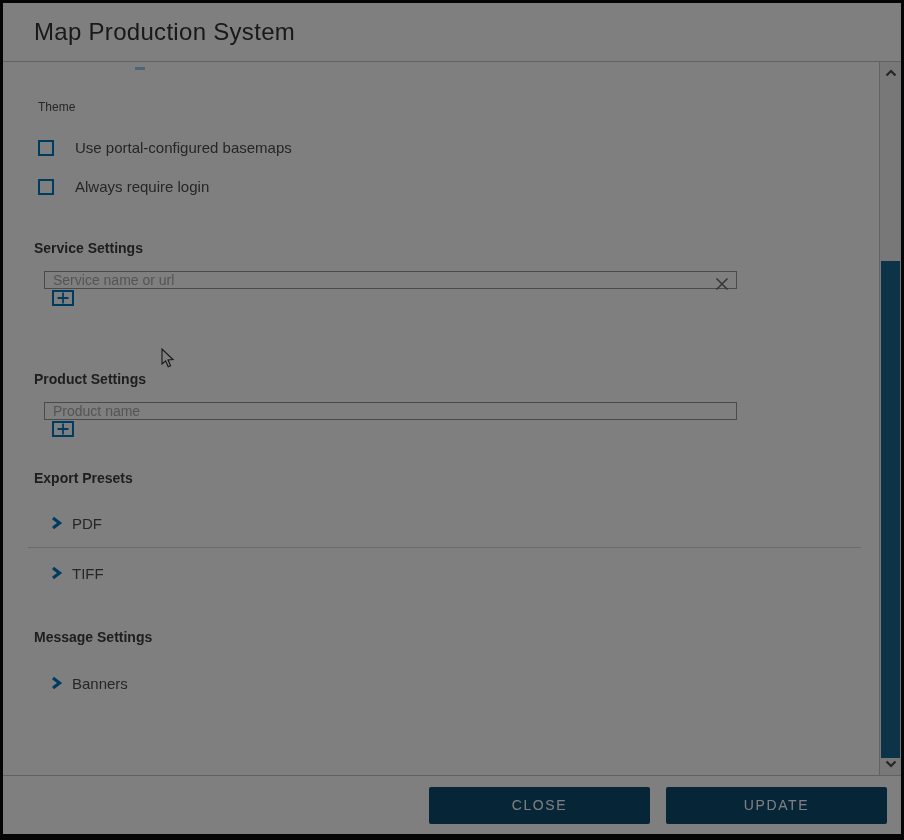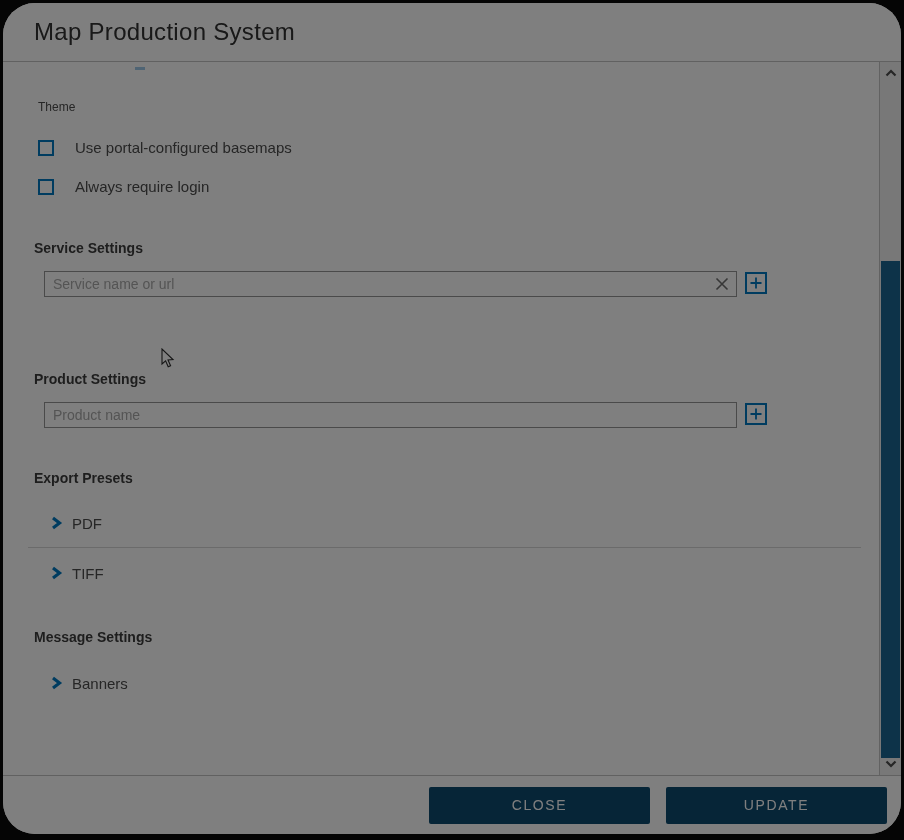--- a/index.html
+++ b/index.html
@@ -1,21 +1,21 @@
 <!DOCTYPE html>
 <html><head>
 <meta charset="utf-8">
 <style>
   html,body{margin:0;padding:0;}
   body{
     width:904px;height:840px;position:relative;background:#0a0a0a;
     font-family:"Liberation Sans", sans-serif;overflow:hidden;
   }
   .frame{position:absolute;inset:0;padding:3px 3px 6px 3px;box-sizing:border-box;}
-  .dialog{position:relative;width:100%;height:100%;background:#ffffff;overflow:hidden;border-radius:32px;}
+  .dialog{position:relative;width:100%;height:100%;background:#ffffff;overflow:hidden;}
 
   
   .dlg-header{height:58px;border-bottom:1px solid #c2c2c2;display:flex;align-items:center;
     padding-left:31px;background:#fff;}
   .dlg-title{font-size:24px;color:#323232;letter-spacing:.3px;font-weight:400;}
 
   
   .content{position:absolute;top:59px;left:0;right:22px;bottom:59px;overflow:hidden;background:#fff;}
   .scrolled-edge{position:absolute;top:5px;left:132px;width:10px;height:3px;background:#9fc8e8;}
 
@@ -33,21 +33,21 @@
   .checkbox{appearance:none;-webkit-appearance:none;width:16px;height:16px;margin:0;
     border:2px solid #0079c1;background:#fff;flex:0 0 auto;}
   .checkbox-label{font-size:15px;color:#4c4c4c;}
 
   .section-title{font-size:14px;font-weight:700;color:#3c3c3c;margin:4px 0 0 31px;line-height:22px;}
   .st-service{margin-top:42px;}
   .st-product{margin-top:71px;}
   .st-export{margin-top:39px;}
   .st-message{margin-top:43px;}
 
-  .input-row{display:flex;align-items:flex-start;margin:12px 0 0 41px;height:26px;}
+  .input-row{display:flex;align-items:flex-start;margin:12px 0 0 41px;height:26px;flex-direction:column;}
   .input-wrap{position:relative;width:693px;height:26px;}
   .text-input{width:100%;height:100%;box-sizing:border-box;border:1px solid #959595;background:#fff;
     font-family:"Liberation Sans",sans-serif;font-size:14px;color:#4c4c4c;padding:0 30px 0 8px;outline:none;}
   .text-input::placeholder{color:#a9a9a9;opacity:1;}
   .clear-x{position:absolute;right:8px;top:6px;width:14px;height:14px;cursor:pointer;}
   .add-btn{width:22px;height:22px;box-sizing:border-box;border:2px solid #0079c1;background:#fff;
     color:#0079c1;display:flex;align-items:center;justify-content:center;margin-left:8px;margin-top:1px;
     padding:0;cursor:pointer;}
   .add-btn svg{display:block;}
 

